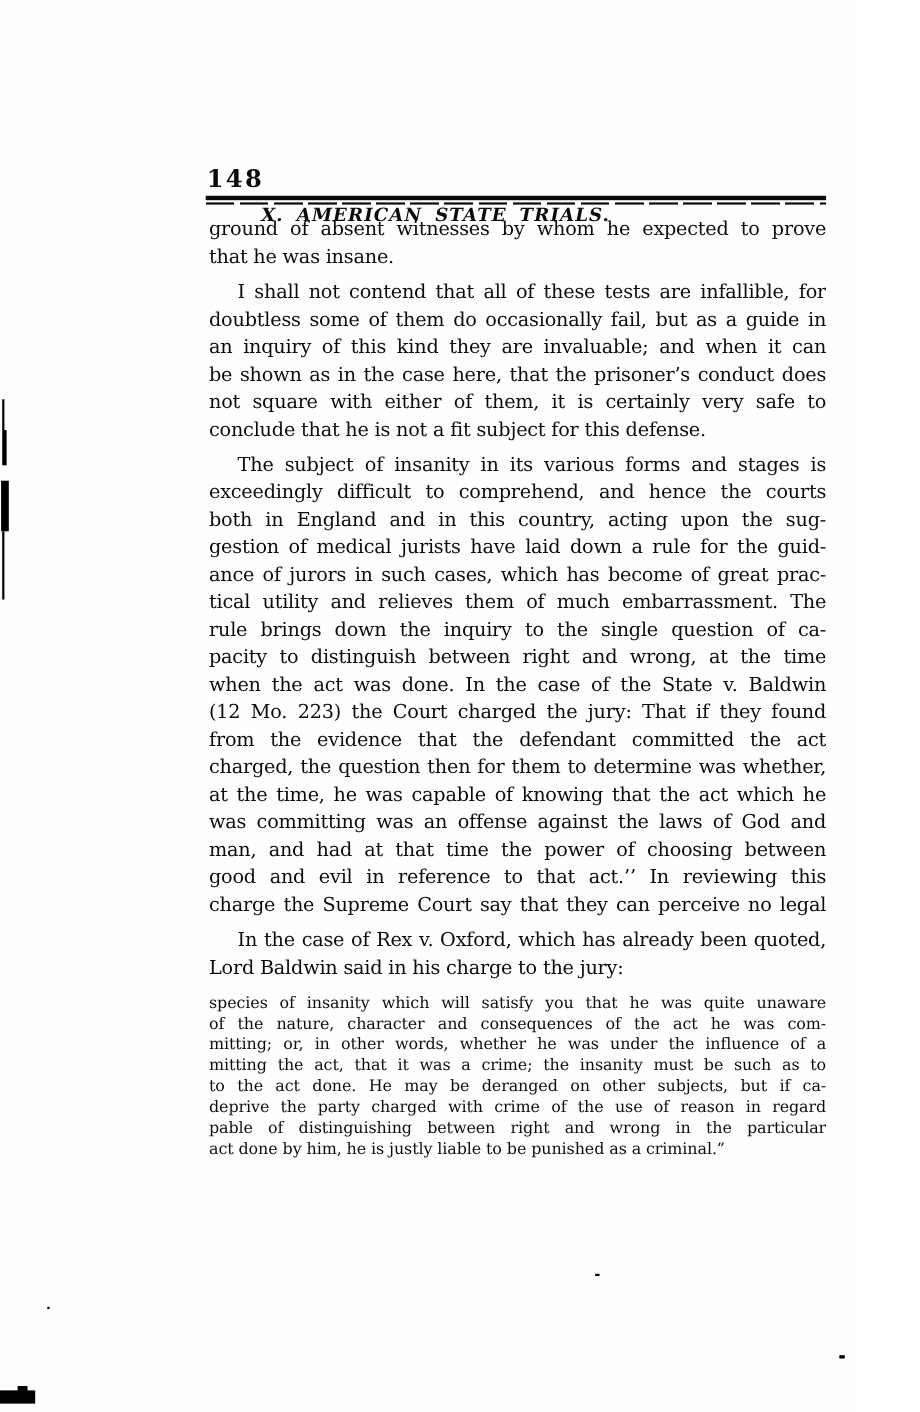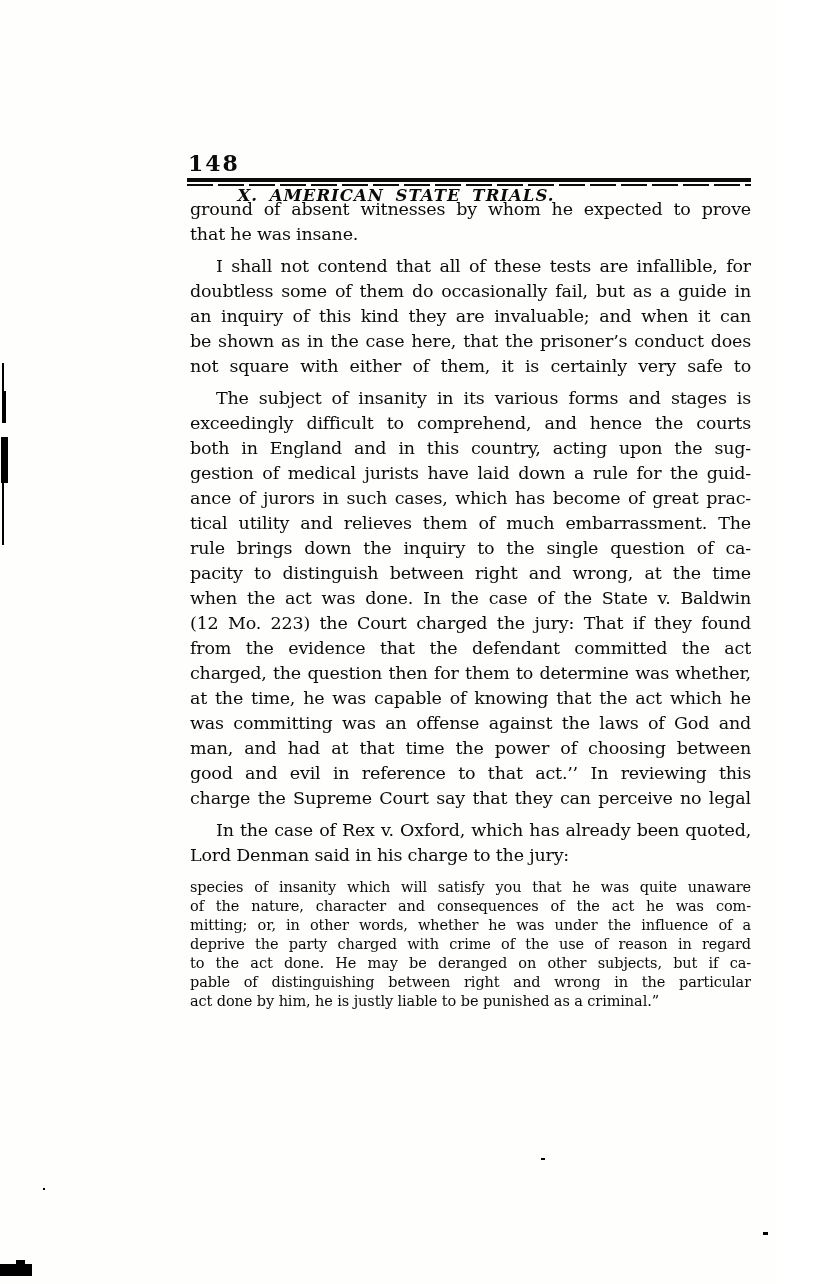--- a/index.html
+++ b/index.html
@@ -78,20 +78,21 @@
       <div class="para">
         <div class="line">ground of absent witnesses by whom he expected to prove</div>
         <div class="line last">that he was insane.</div>
       </div>
       <div class="para">
         <div class="line indent">I shall not contend that all of these tests are infallible, for</div>
         <div class="line">doubtless some of them do occasionally fail, but as a guide in</div>
         <div class="line">an inquiry of this kind they are invaluable; and when it can</div>
         <div class="line">be shown as in the case here, that the prisoner’s conduct does</div>
         <div class="line">not square with either of them, it is certainly very safe to</div>
+        <div class="line last">conclude that he is not a fit subject for this defense.</div>
       </div>
       <div class="para">
         <div class="line indent">The subject of insanity in its various forms and stages is</div>
         <div class="line">exceedingly difficult to comprehend, and hence the courts</div>
         <div class="line">both in England and in this country, acting upon the sug-</div>
         <div class="line">gestion of medical jurists have laid down a rule for the guid-</div>
         <div class="line">ance of jurors in such cases, which has become of great prac-</div>
         <div class="line">tical utility and relieves them of much embarrassment.  The</div>
         <div class="line">rule brings down the inquiry to the single question of ca-</div>
         <div class="line">pacity to distinguish between right and wrong, at the time</div>
@@ -100,28 +101,29 @@
         <div class="line">from the evidence that the defendant committed the act</div>
         <div class="line">charged, the question then for them to determine was whether,</div>
         <div class="line">at the time, he was capable of knowing that the act which he</div>
         <div class="line">was committing was an offense against the laws of God and</div>
         <div class="line">man, and had at that time the power of choosing between</div>
         <div class="line">good and evil in reference to that act.’’  In reviewing this</div>
         <div class="line">charge the Supreme Court say that they can perceive no legal</div>
       </div>
       <div class="para">
         <div class="line indent">In the case of Rex v. Oxford, which has already been quoted,</div>
-        <div class="line last">Lord Denman said in his charge to the jury:</div>
+        <div class="line last">Lord Baldwin said in his charge to the jury:</div>
       </div>
       <div class="para quote">
         <div class="line">species of insanity which will satisfy you that he was quite unaware</div>
         <div class="line">of the nature, character and consequences of the act he was com-</div>
         <div class="line">mitting; or, in other words, whether he was under the influence of a</div>
+        <div class="line">mitting the act, that it was a crime; the insanity must be such as to</div>
+        <div class="line">to the act done.  He may be deranged on other subjects, but if ca-</div>
         <div class="line">deprive the party charged with crime of the use of reason in regard</div>
-        <div class="line">to the act done.  He may be deranged on other subjects, but if ca-</div>
         <div class="line">pable of distinguishing between right and wrong in the particular</div>
         <div class="line last">act done by him, he is justly liable to be punished as a criminal.”</div>
       </div>
     </main>
 
   <div class="artifact a-left1"></div>
   <div class="artifact a-left2"></div>
   <div class="artifact a-left3"></div>
   <div class="artifact a-left4"></div>
   <div class="artifact a-right1"></div>

